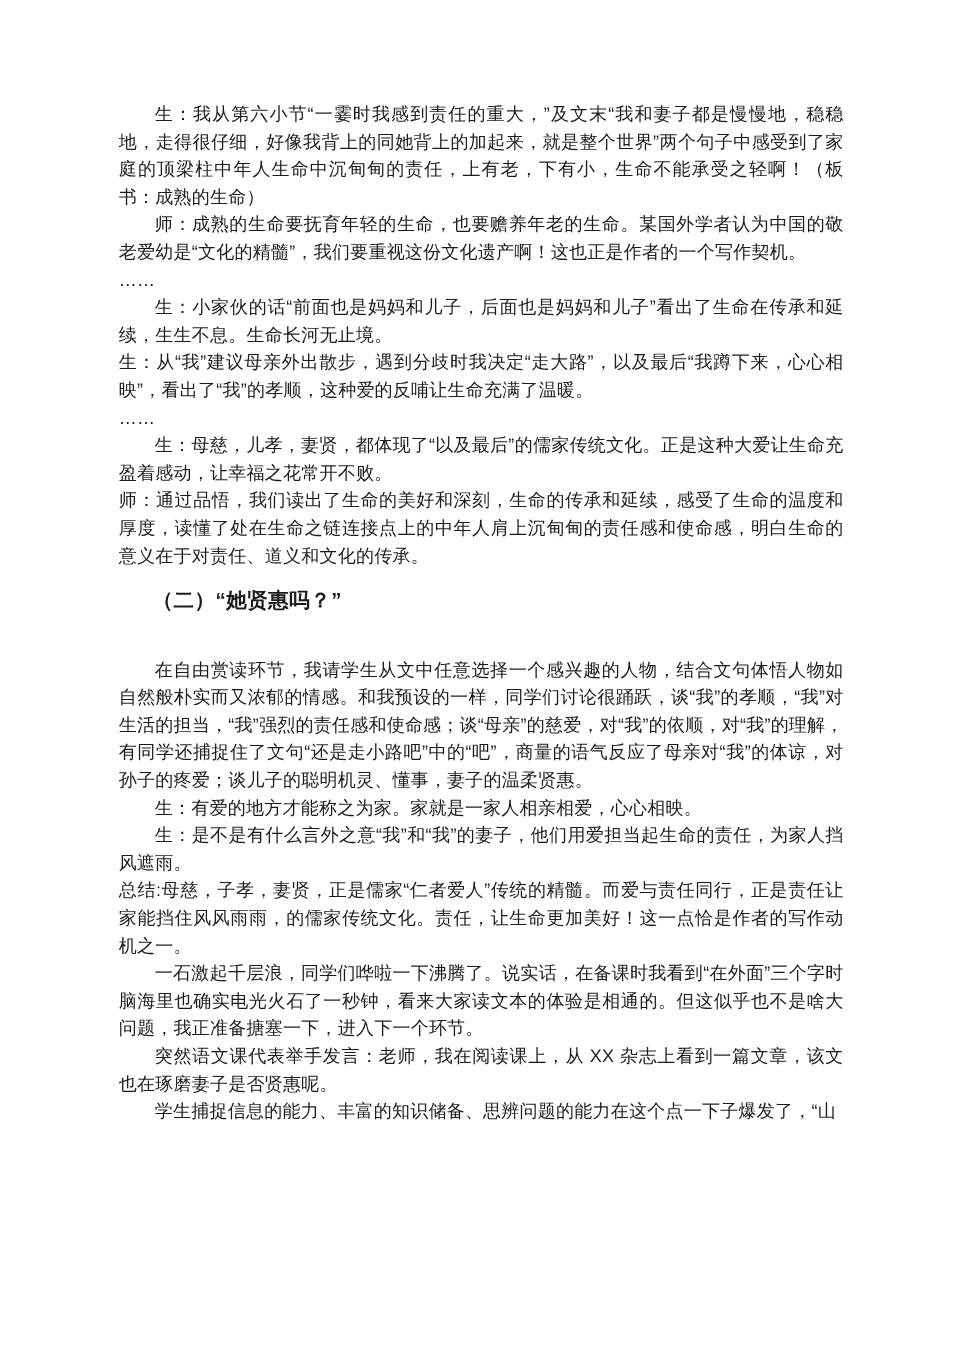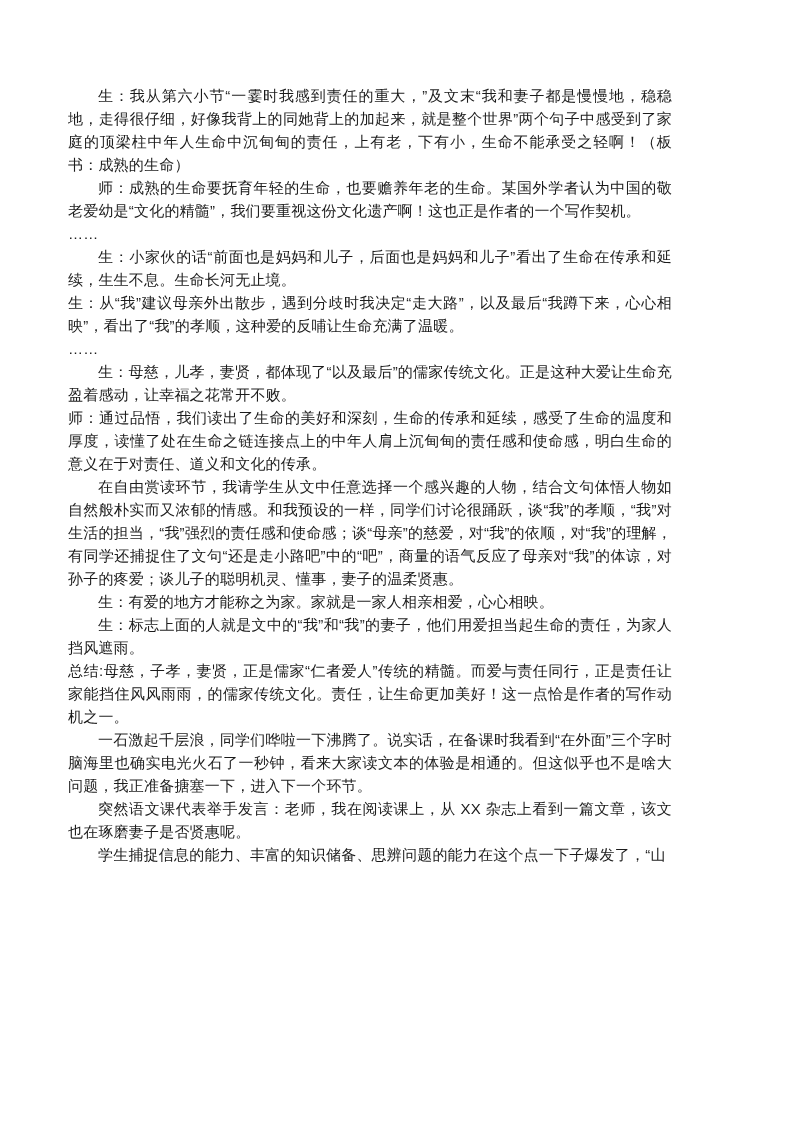--- a/index.html
+++ b/index.html
@@ -8,21 +8,21 @@
     background: #ffffff;
   }
   .page {
     position: relative;
     width: 794px;
     height: 1123px;
     margin: 0 auto;
     background: #ffffff;
     overflow: hidden;
     box-sizing: border-box;
-    padding: 84px 94px 0 68px;
+    padding: 84px 94px 0 99px;
     font-family: "Liberation Sans", "DejaVu Sans", sans-serif;
     color: #1b1b1b;
   }
   .doc-body {
     width: 604px;
   }
   .para {
     margin: 0;
     font-size: 15px;
     line-height: 23px;
@@ -49,21 +49,22 @@
 <div class="page">
   <div class="doc-body" style="color: rgb(27, 27, 27);">
       <p class="para indent">生：我从第六小节“一霎时我感到责任的重大，”及文末“我和妻子都是慢慢地，稳稳地，走得很仔细，好像我背上的同她背上的加起来，就是整个世界”两个句子中感受到了家庭的顶梁柱中年人生命中沉甸甸的责任，上有老，下有小，生命不能承受之轻啊！（板书：成熟的生命）</p>
       <p class="para indent">师：成熟的生命要抚育年轻的生命，也要赡养年老的生命。某国外学者认为中国的敬老爱幼是“文化的精髓”，我们要重视这份文化遗产啊！这也正是作者的一个写作契机。</p>
       <p class="para">……</p>
       <p class="para indent">生：小家伙的话“前面也是妈妈和儿子，后面也是妈妈和儿子”看出了生命在传承和延续，生生不息。生命长河无止境。</p>
       <p class="para">生：从“我”建议母亲外出散步，遇到分歧时我决定“走大路”，以及最后“我蹲下来，心心相映”，看出了“我”的孝顺，这种爱的反哺让生命充满了温暖。</p>
       <p class="para">……</p>
       <p class="para indent">生：母慈，儿孝，妻贤，都体现了“以及最后”的儒家传统文化。正是这种大爱让生命充盈着感动，让幸福之花常开不败。</p>
       <p class="para">师：通过品悟，我们读出了生命的美好和深刻，生命的传承和延续，感受了生命的温度和厚度，读懂了处在生命之链连接点上的中年人肩上沉甸甸的责任感和使命感，明白生命的意义在于对责任、道义和文化的传承。</p>
+      <h2 class="heading">（二）“她贤惠吗？”</h2>
       <p class="para indent">在自由赏读环节，我请学生从文中任意选择一个感兴趣的人物，结合文句体悟人物如自然般朴实而又浓郁的情感。和我预设的一样，同学们讨论很踊跃，谈“我”的孝顺，“我”对生活的担当，“我”强烈的责任感和使命感；谈“母亲”的慈爱，对“我”的依顺，对“我”的理解，有同学还捕捉住了文句“还是走小路吧”中的“吧”，商量的语气反应了母亲对“我”的体谅，对孙子的疼爱；谈儿子的聪明机灵、懂事，妻子的温柔贤惠。</p>
       <p class="para indent">生：有爱的地方才能称之为家。家就是一家人相亲相爱，心心相映。</p>
-      <p class="para indent">生：标志上面的人就是文中的“我”和“我”的妻子，他们用爱担当起生命的责任，为家人挡风遮雨。</p>
+      <p class="para indent">生：是不是有什么言外之意“我”和“我”的妻子，他们用爱担当起生命的责任，为家人挡风遮雨。</p>
       <p class="para">总结:母慈，子孝，妻贤，正是儒家“仁者爱人”传统的精髓。而爱与责任同行，正是责任让家能挡住风风雨雨，的儒家传统文化。责任，让生命更加美好！这一点恰是作者的写作动机之一。</p>
       <p class="para indent">一石激起千层浪，同学们哗啦一下沸腾了。说实话，在备课时我看到“在外面”三个字时脑海里也确实电光火石了一秒钟，看来大家读文本的体验是相通的。但这似乎也不是啥大问题，我正准备搪塞一下，进入下一个环节。</p>
       <p class="para indent">突然语文课代表举手发言：老师，我在阅读课上，从 XX 杂志上看到一篇文章，该文也在琢磨妻子是否贤惠呢。</p>
       <p class="para indent">学生捕捉信息的能力、丰富的知识储备、思辨问题的能力在这个点一下子爆发了，“山</p>
     </div>
 </div>
 
 </body></html>

